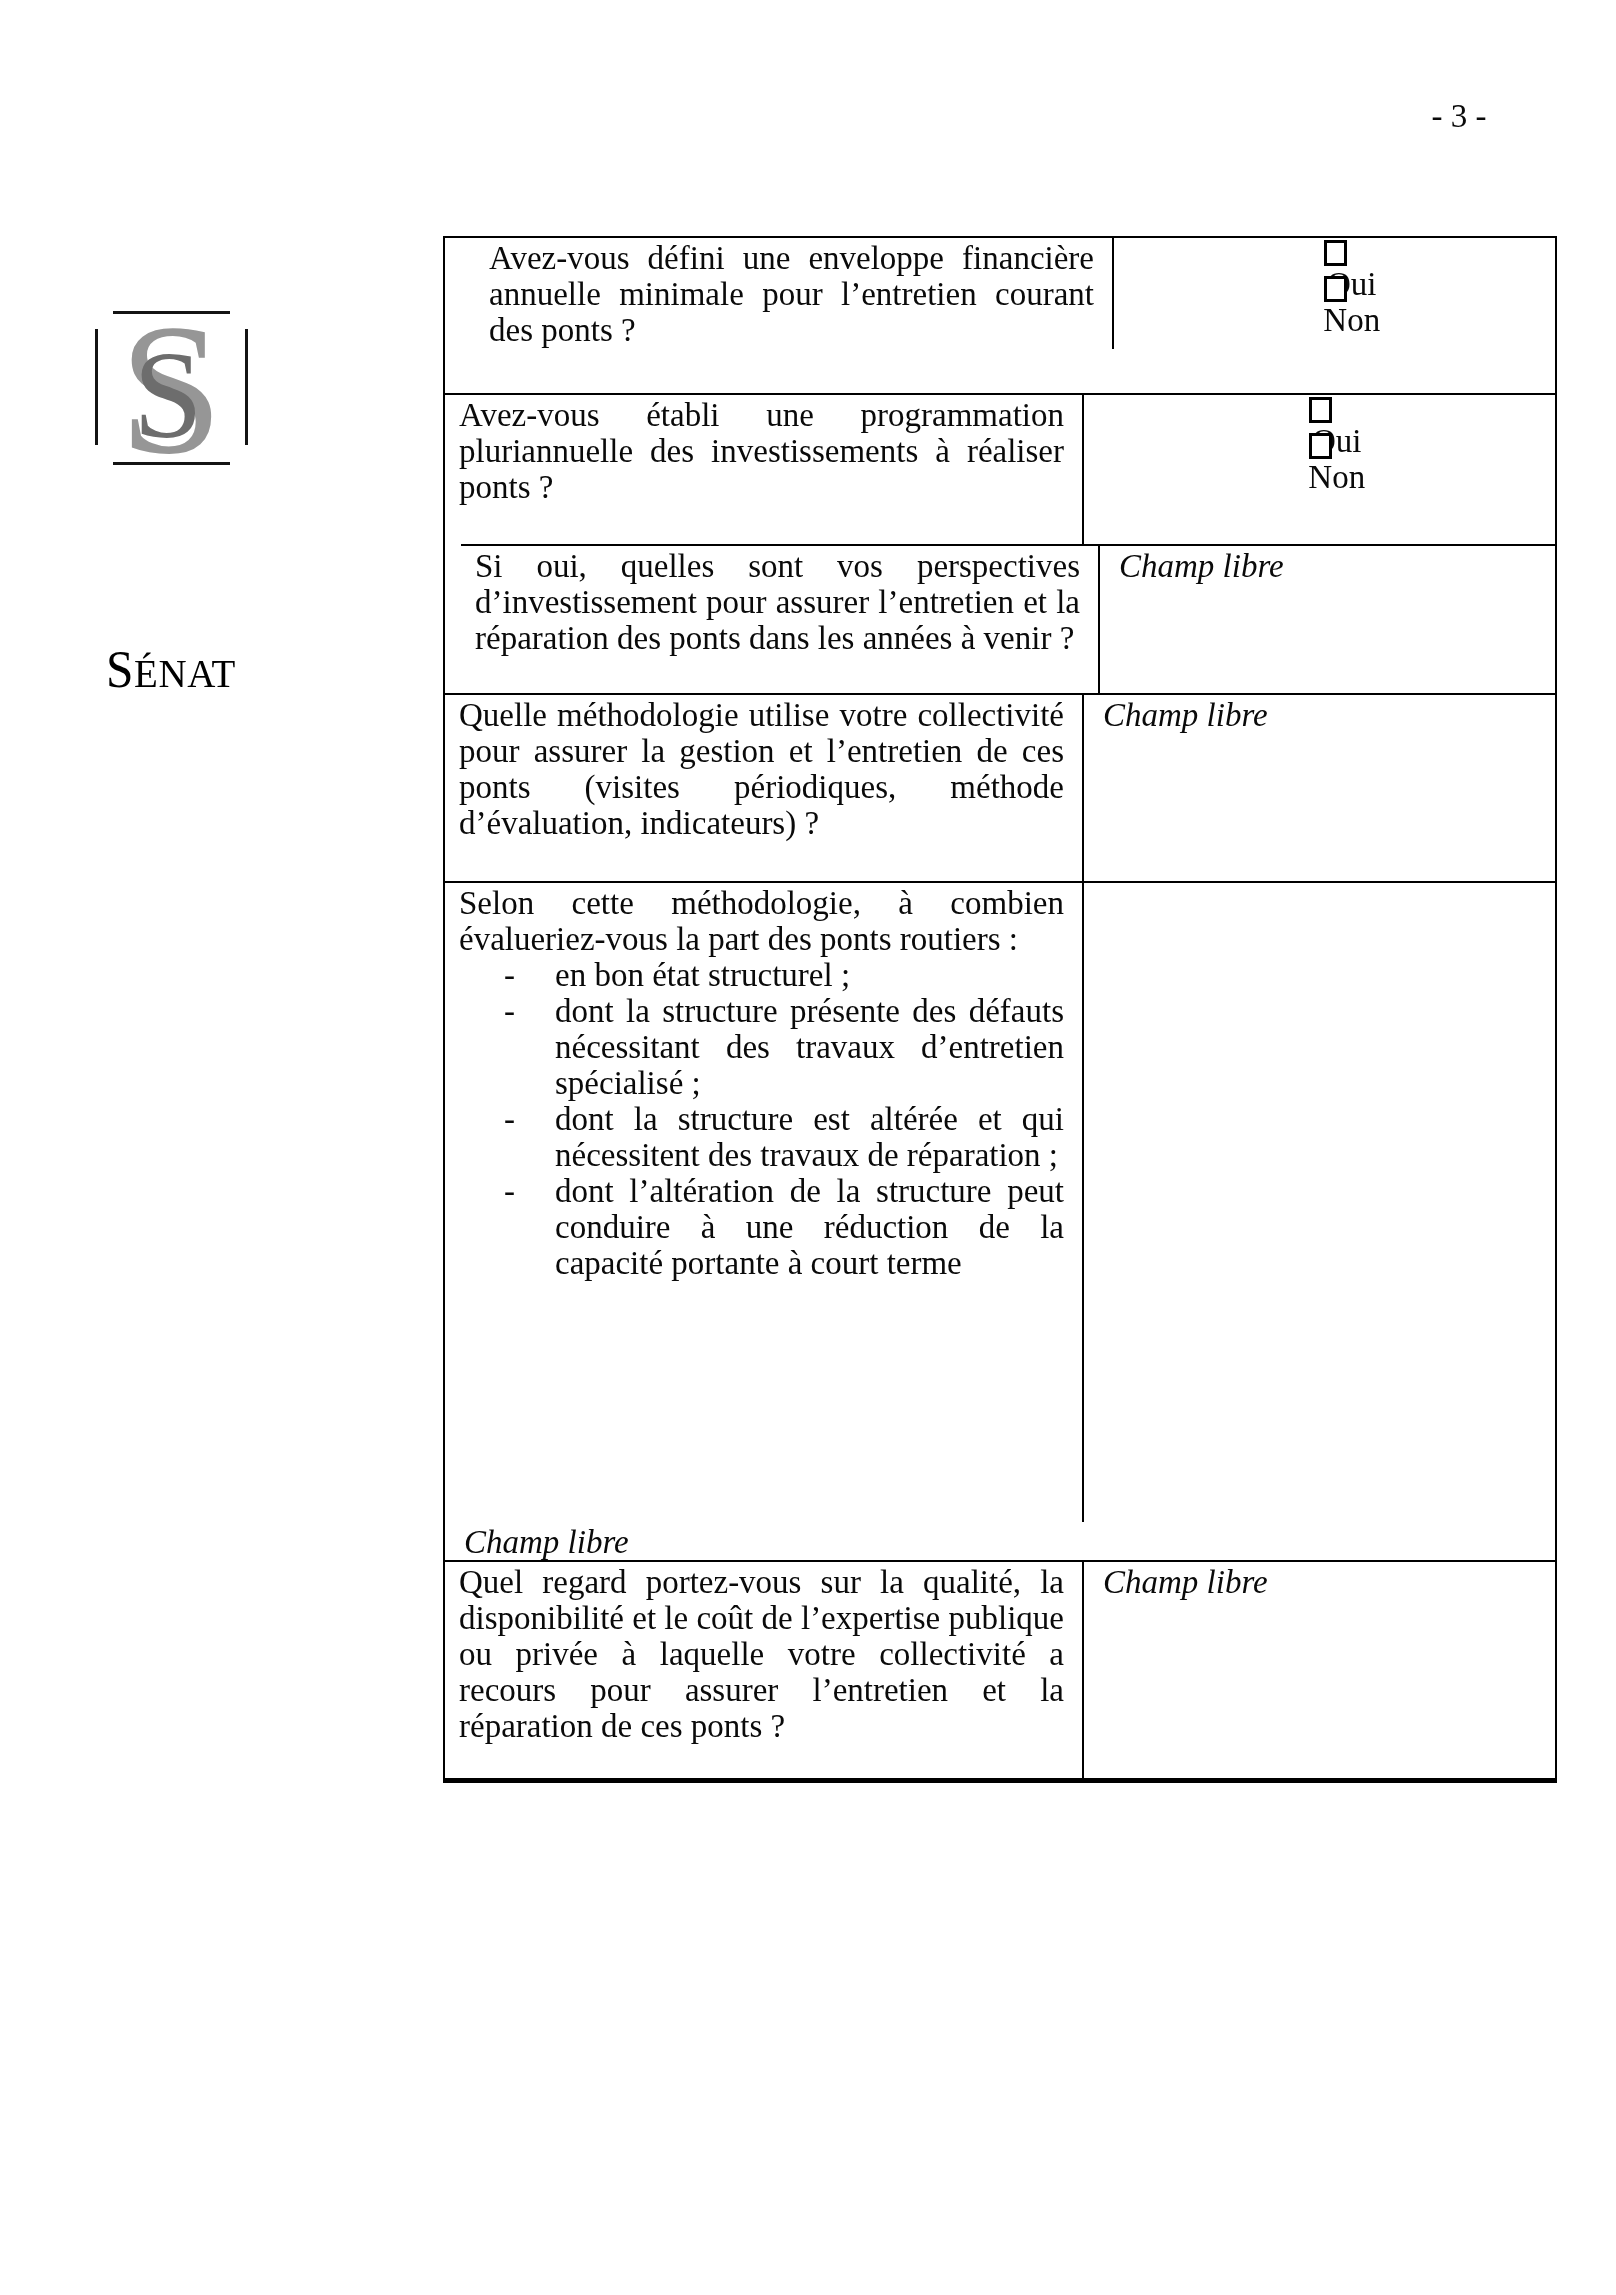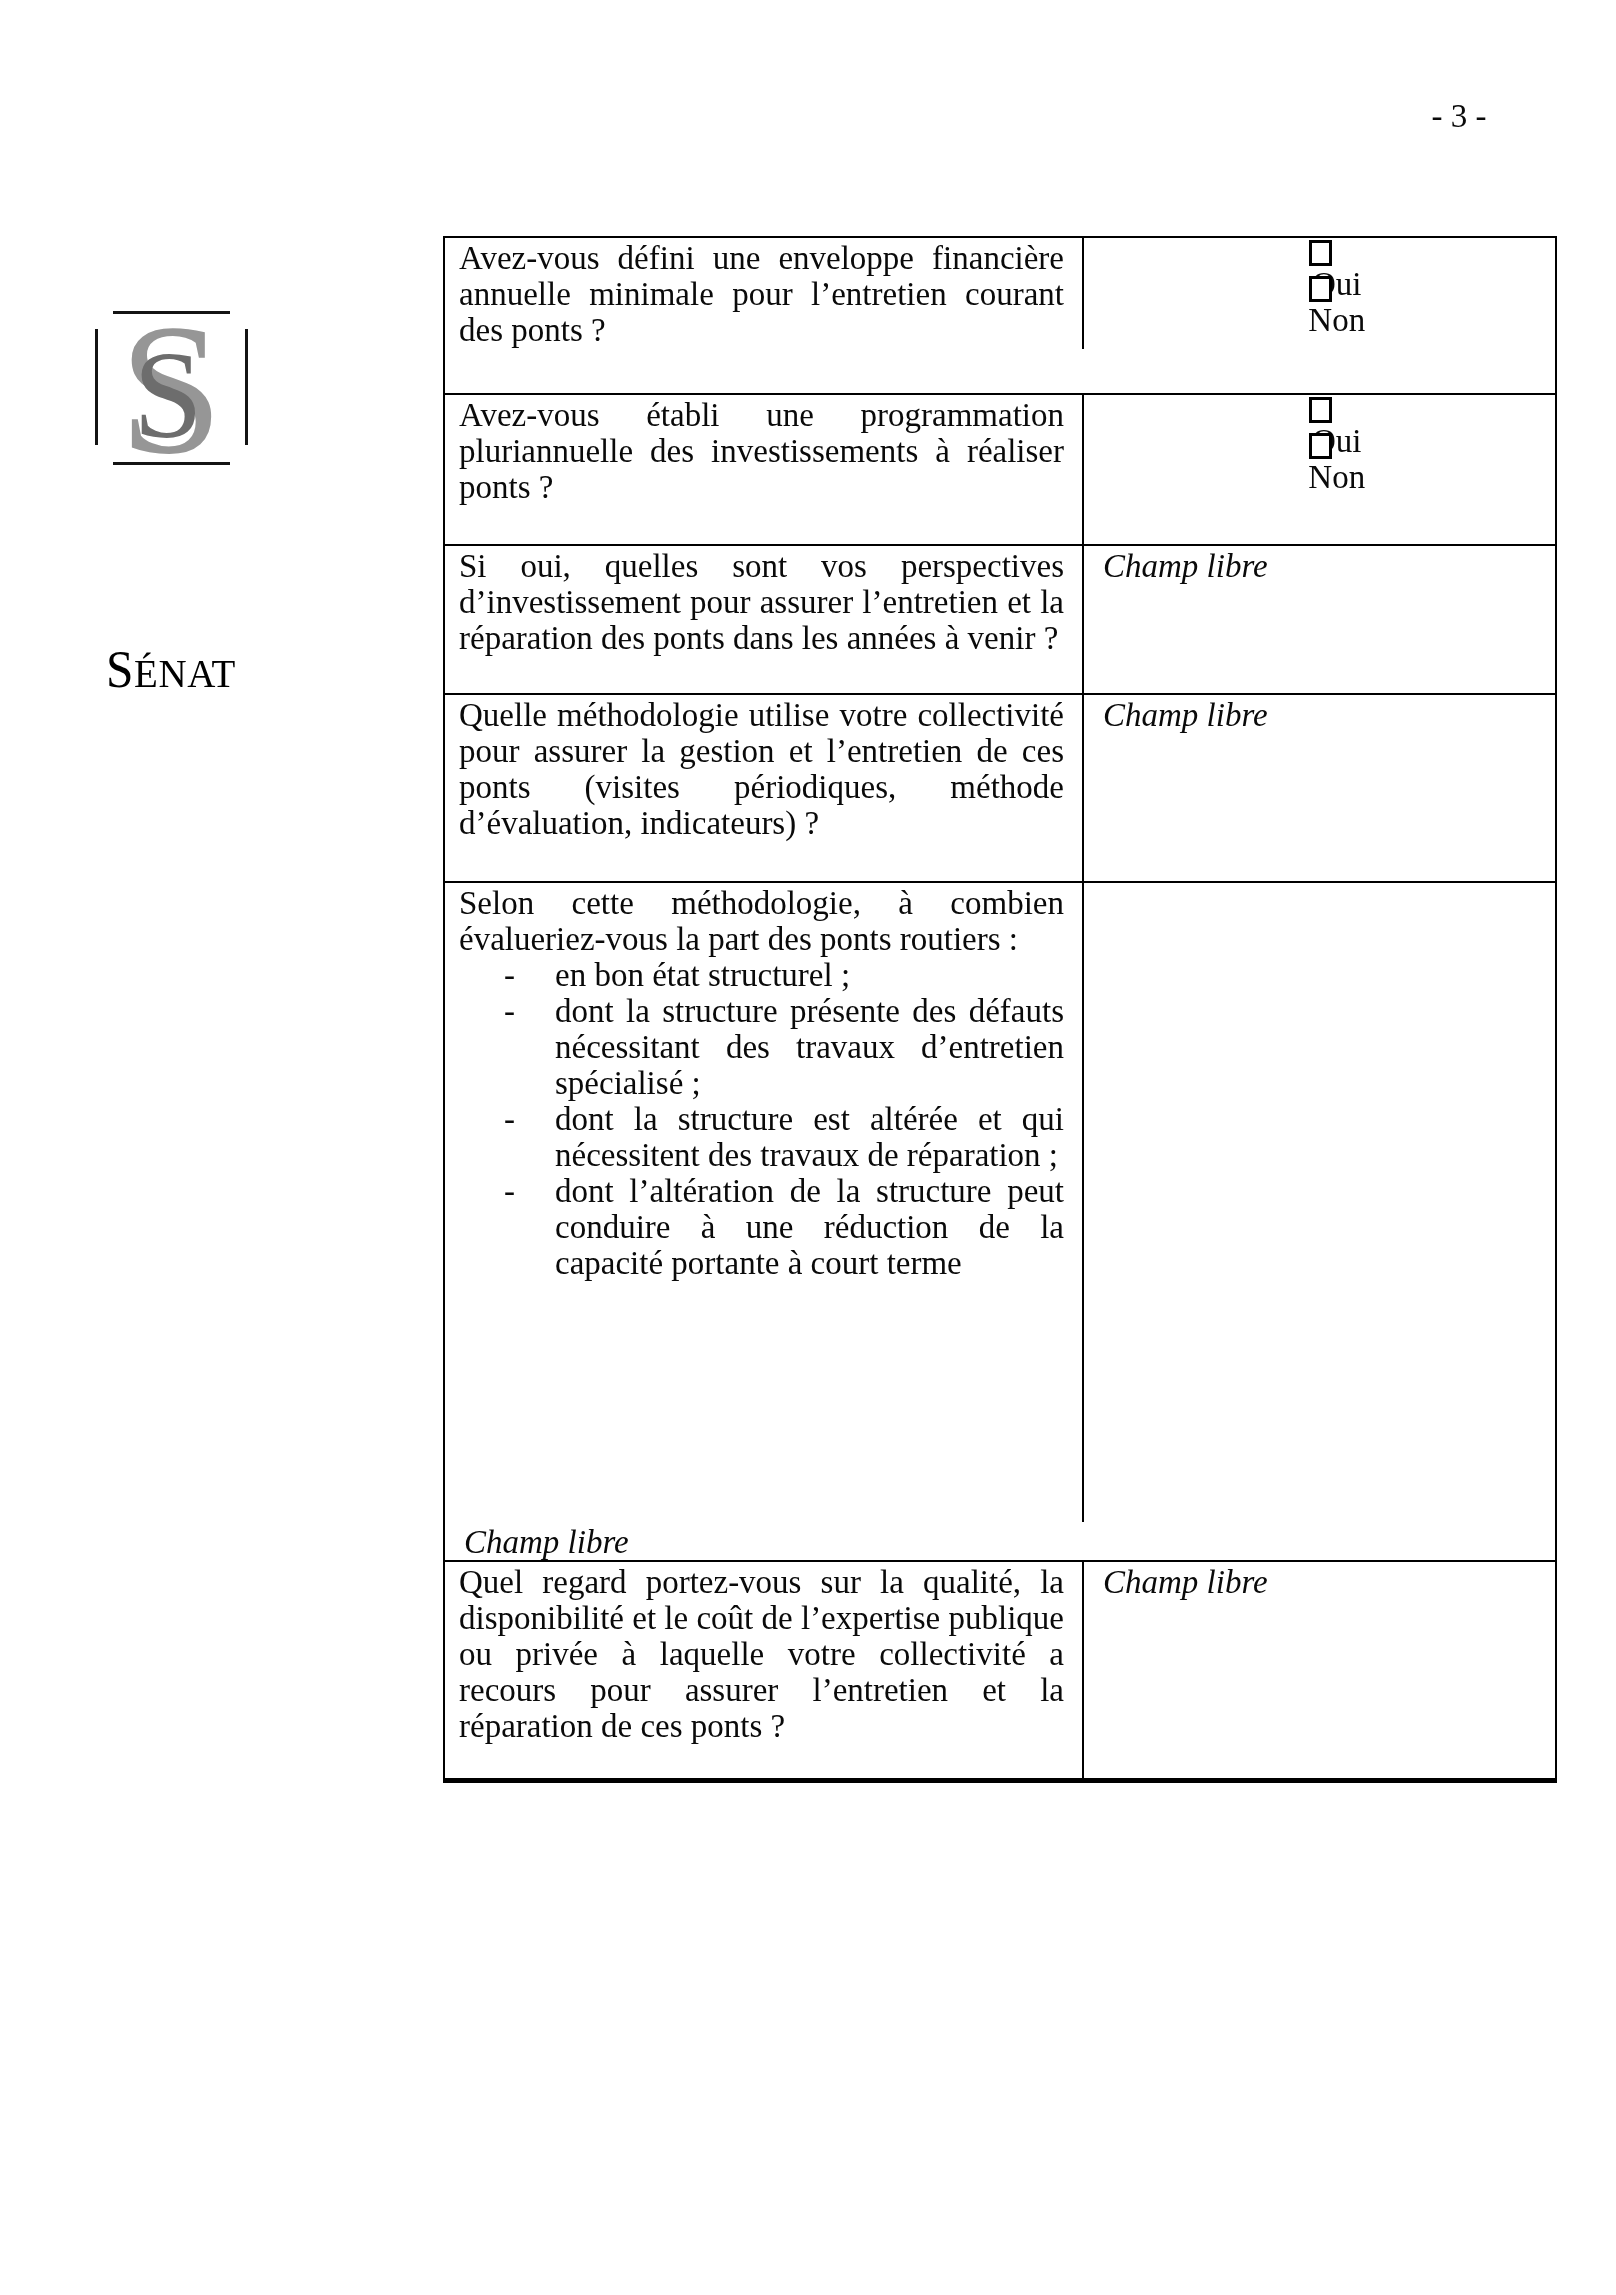--- a/index.html
+++ b/index.html
@@ -105,21 +105,21 @@
     <span class="rule bottom"></span>
     <span class="rule left"></span>
     <span class="rule right"></span>
     <span class="sbig">S</span>
     <span class="smid">S</span>
     <span class="senat">SÉNAT</span>
   </div>
 
   <div class="qtable">
 
-    <div class="trow" style="min-height:111px;">
+    <div class="trow" style="min-height:111px;padding-left:30px;">
       <div class="qcell">
         <div class="jl">Avez-vous défini une enveloppe financière</div>
         <div class="jl">annuelle minimale pour l’entretien courant</div>
         <div class="jl last">des ponts ?</div>
       </div>
       <div class="acell">
         <div class="opt">
           <span class="cb"></span>
           <span class="optlabel">Oui</span>
         </div>
@@ -141,21 +141,21 @@
           <span class="cb"></span>
           <span class="optlabel">Oui</span>
         </div>
         <div class="opt">
           <span class="cb"></span>
           <span class="optlabel">Non</span>
         </div>
       </div>
     </div>
 
-    <div class="trow" style="min-height:147px;">
+    <div class="trow" style="min-height:147px;margin-left:16px;">
       <div class="qcell">
         <div class="jl">Si oui, quelles sont vos perspectives</div>
         <div class="jl">d’investissement pour assurer l’entretien et la</div>
         <div class="jl last">réparation des ponts dans les années à venir ?</div>
       </div>
       <div class="acell">
         <div class="champ">Champ libre</div>
       </div>
     </div>
 

